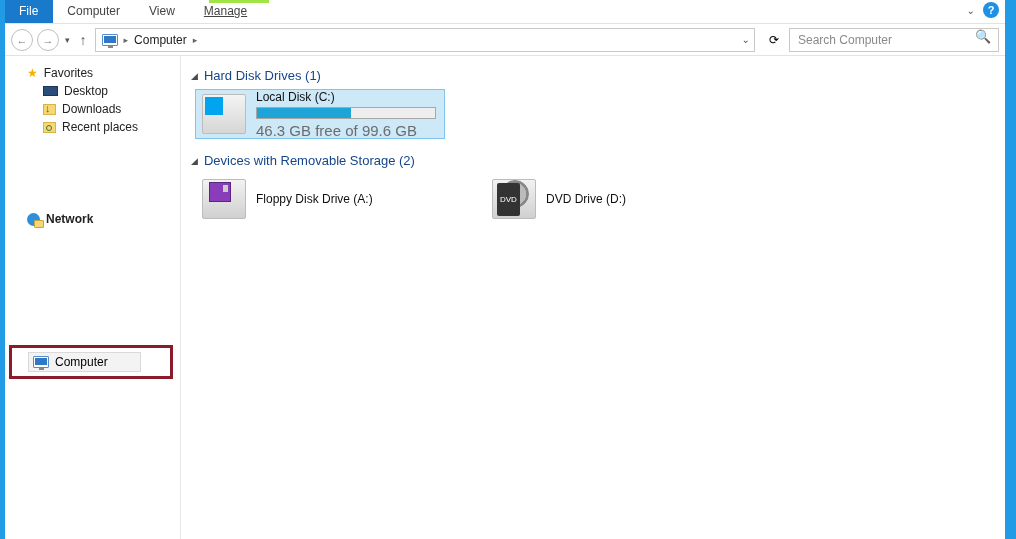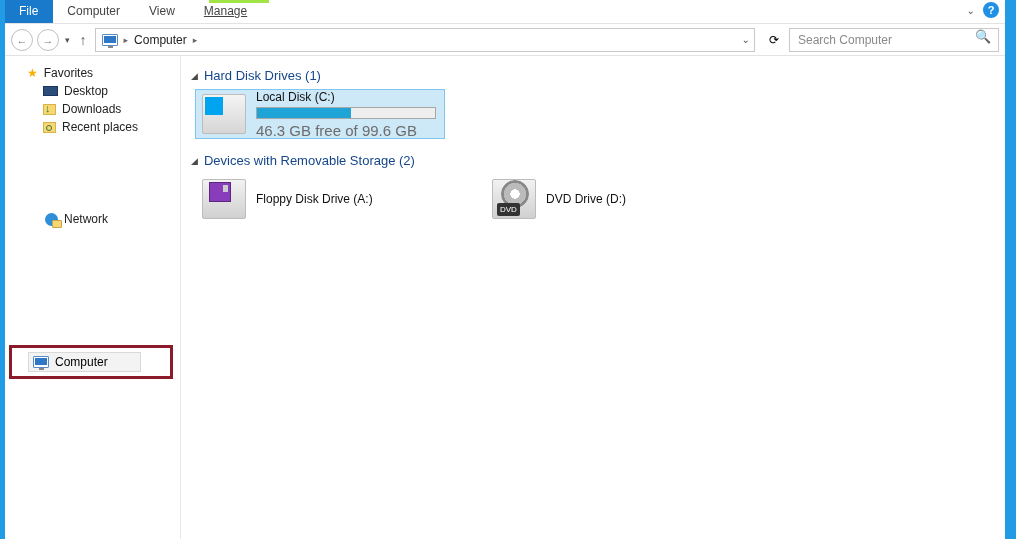--- a/index.html
+++ b/index.html
@@ -77,21 +77,21 @@
   }
   .sidebar {
     width:176px; border-right:1px solid #e8e8e8; padding:8px 0; position:relative;
   }
   .tree-group { margin-bottom:14px; }
   .tree-head, .tree-item {
     display:flex; align-items:center; gap:6px; padding:2px 0 2px 22px;
     color:#222; cursor:default; white-space:nowrap;
   }
   .tree-item { padding-left:38px; }
-  .tree-indent0 { padding-left:40px; }
+  .tree-indent0 { padding-left:22px;font-weight:bold; }
   .star { color:#f6b100; }
   .lib  { width:14px; height:11px; background:#bfe1f5; border:1px solid #5aa6d0; border-radius:1px; display:inline-block;}
   .doc  { width:11px; height:13px; background:#fff; border:1px solid #7aa7d6; display:inline-block; position:relative;}
   .doc:after { content:""; position:absolute; left:2px; top:3px; width:6px; height:1px; background:#7aa7d6; box-shadow:0 3px 0 #7aa7d6, 0 6px 0 #7aa7d6;}
   .note { color:#3b82d2; font-size:13px; }
   .pic  { width:13px; height:11px; background:#fff; border:1px solid #6aa; display:inline-block; position:relative;}
   .pic:after { content:""; position:absolute; left:2px; bottom:1px; width:0; height:0; border-left:4px solid transparent; border-right:4px solid transparent; border-bottom:5px solid #4aa06a;}
   .vid  { width:13px; height:11px; background:#3a5aa8; border:1px solid #2a4380; display:inline-block;}
   .monitor { width:16px; height:12px; background:#fff; border:1px solid #5a8ac8; border-radius:1px; display:inline-block; position:relative;}
   .monitor:before{content:"";position:absolute;left:1px;top:1px;right:1px;height:7px;background:#2f78c8;}
@@ -153,21 +153,21 @@
     background:#8a3dbb; border:1px solid #5a2680;
   }
   .floppy-top:after{content:"";position:absolute;right:2px;top:2px;width:5px;height:7px;background:#ccc;}
   .dvd-round {
     position:absolute; left:8px; top:0; width:28px; height:28px; border-radius:50%;
     background:radial-gradient(circle,#fff 0 25%, #bbb 26% 60%, #888 61% 100%);
     border:1px solid #888;
   }
   .dvd-badge{
     position:absolute; left:4px; bottom:2px; background:#333;color:#fff;
-    font-size:8px; padding:2px 3px; border-radius:2px;
+    font-size:8px; padding:12px 3px; border-radius:2px;
   }
   .dev-name { color:#111; }
 
   .mag { color:#888; font-size:13px; }
 </style>
 </head>
 <body>
 
 <div class="window">
 

